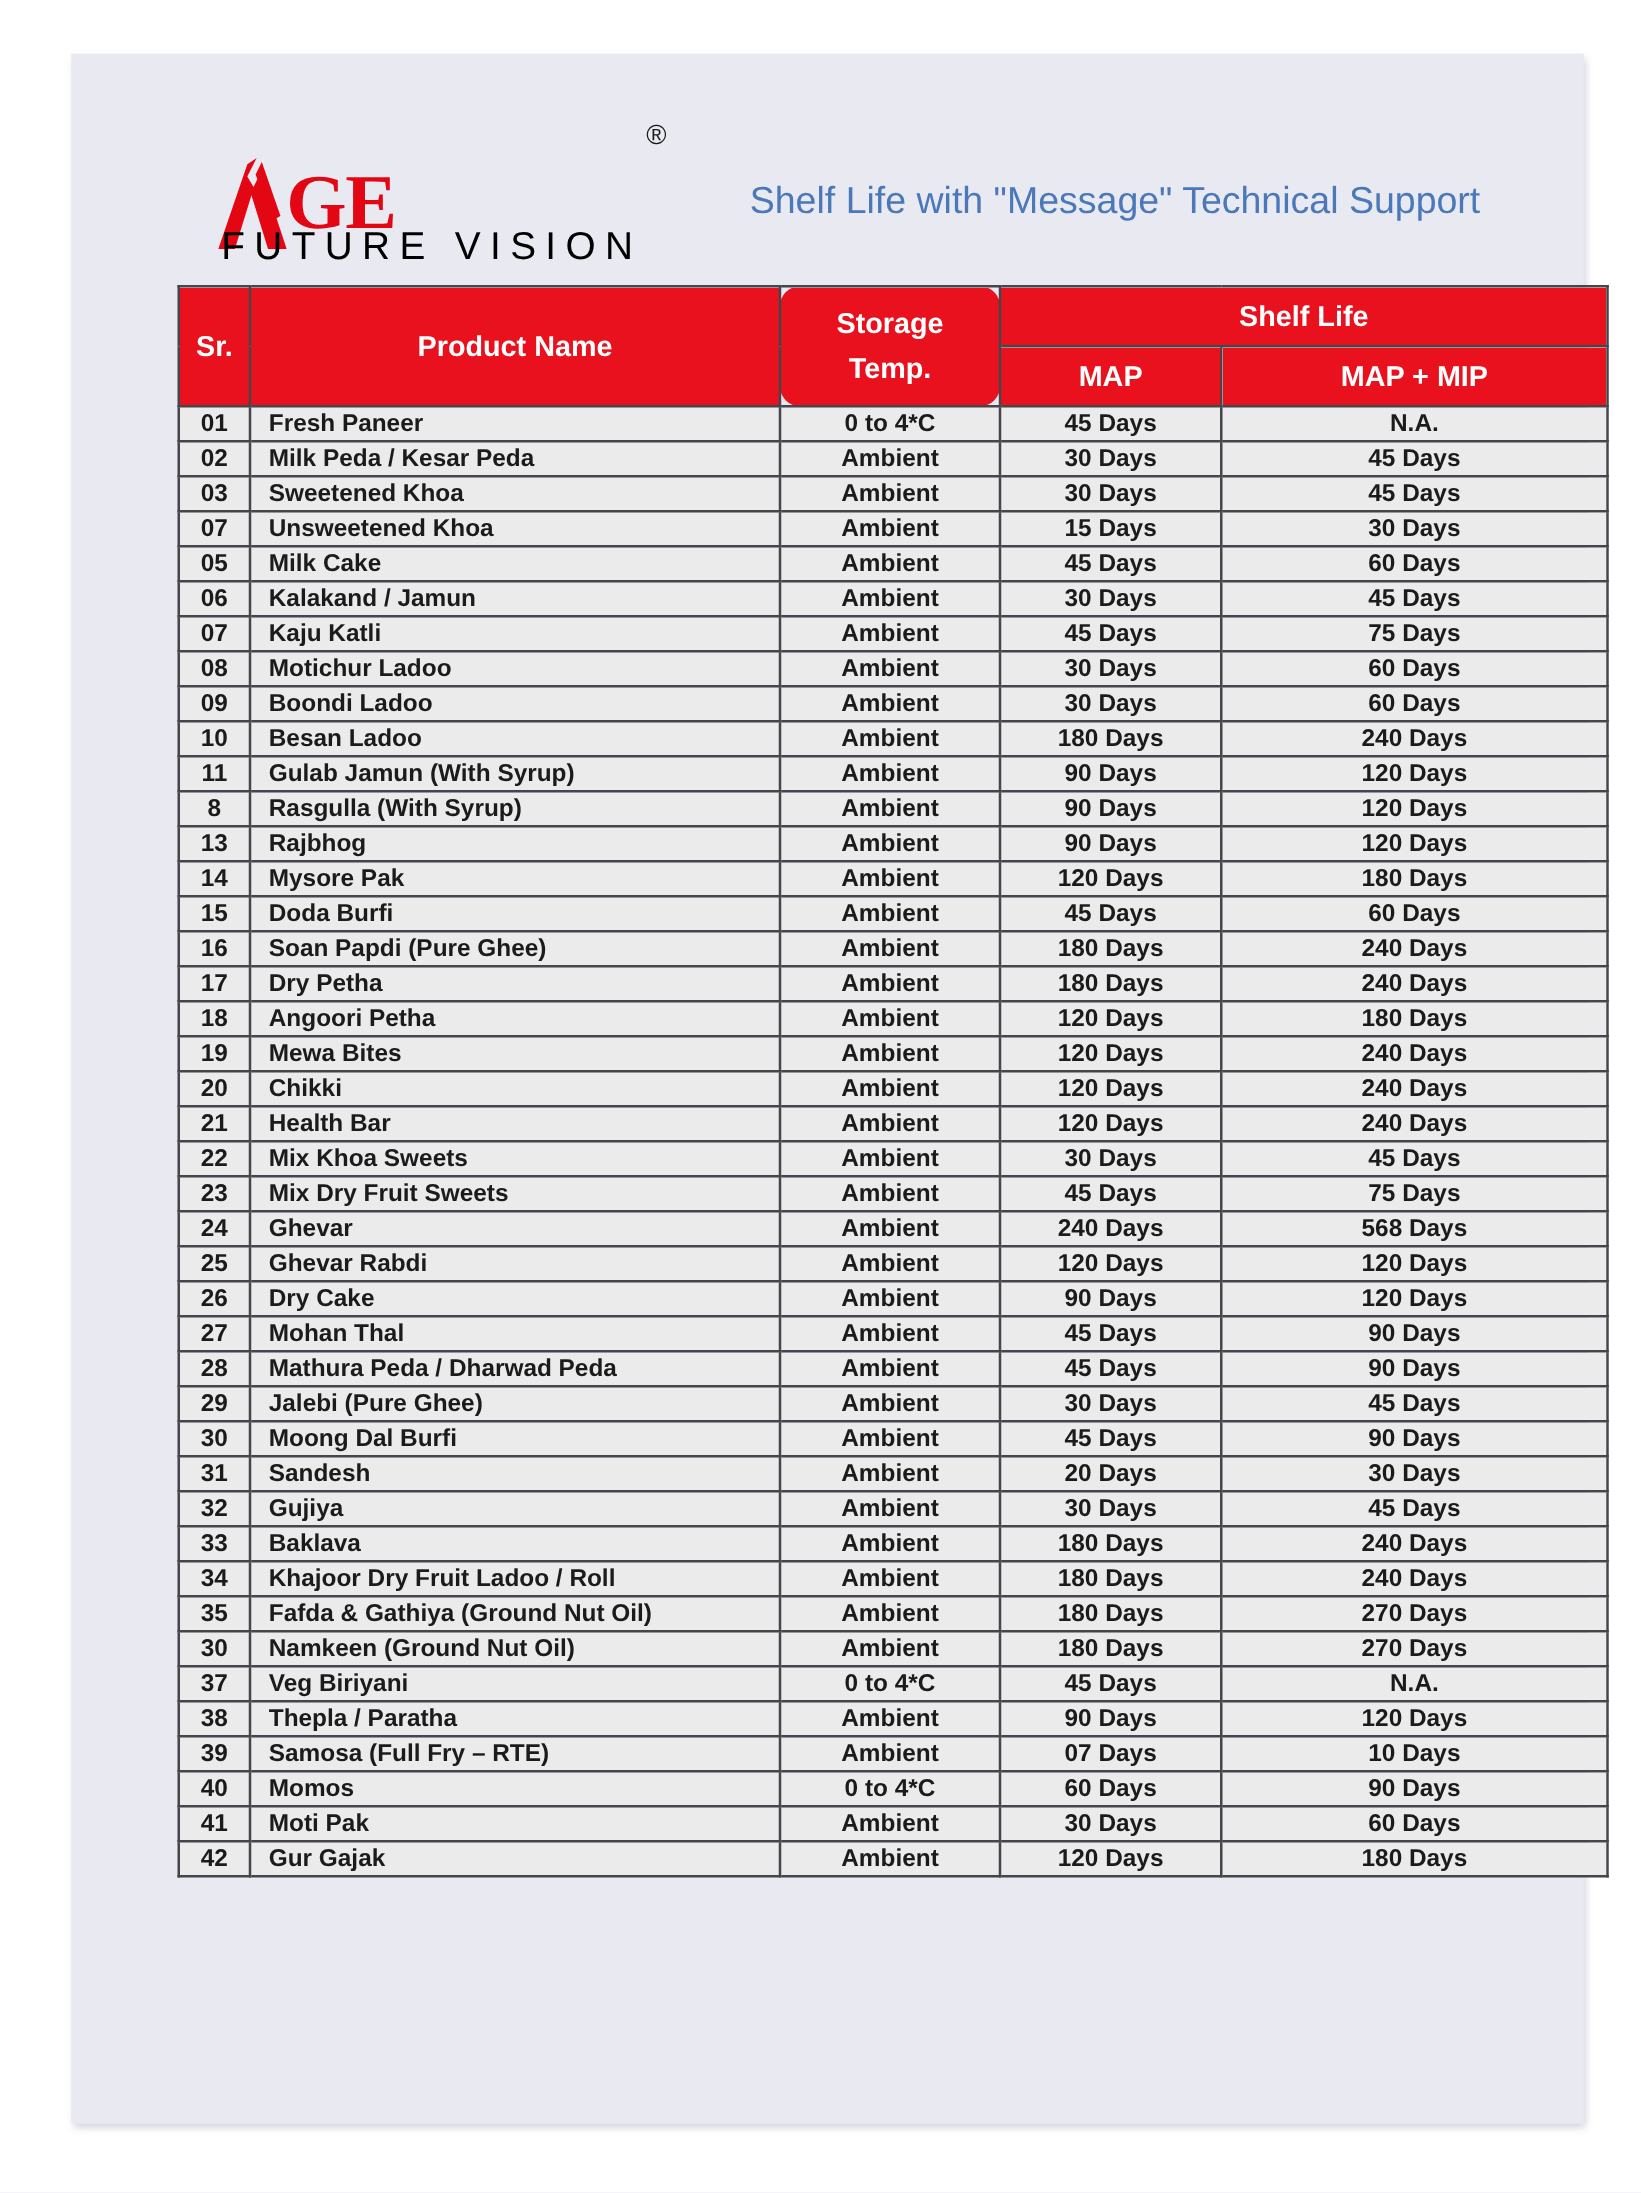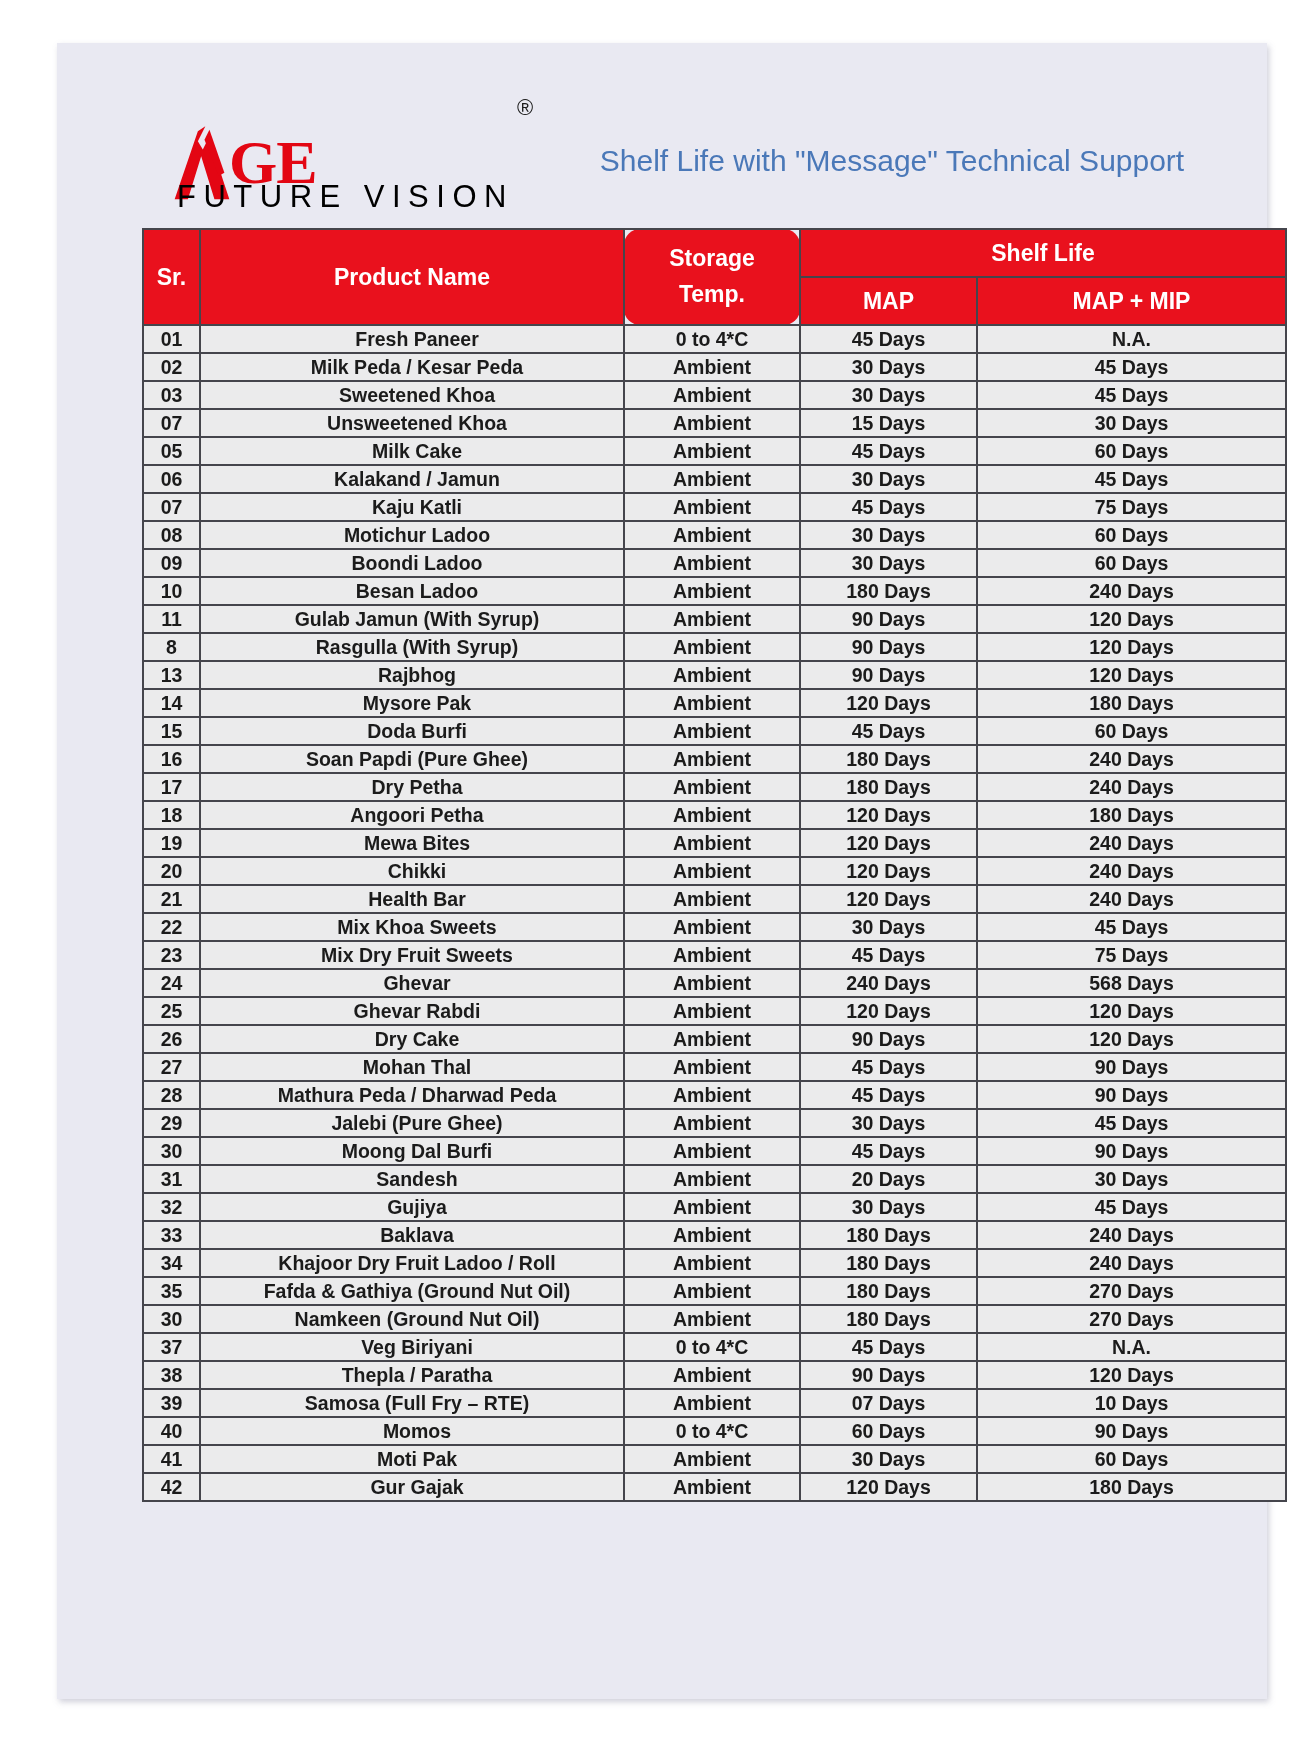--- a/index.html
+++ b/index.html
@@ -88,21 +88,21 @@
   th.shelf-life-th{border-bottom:3px solid #ecedf2;}
   th.mip-th{border-left:3px solid #ecedf2;}
   th.storage-th{line-height:1.55;border-radius:16px;}
   tbody tr{height:28px;}
   tbody td{
     background:#ebebec;
     color:#1b1b1b;
     font-size:19.5px;
   }
   tbody td.left{
-    text-align:center;
+    text-align:left;
     padding-left:14px;
   }
 </style>
 </head>
 <body>
 
 <div class="card">
 
   <div class="brand">
     <div class="brand-word">

